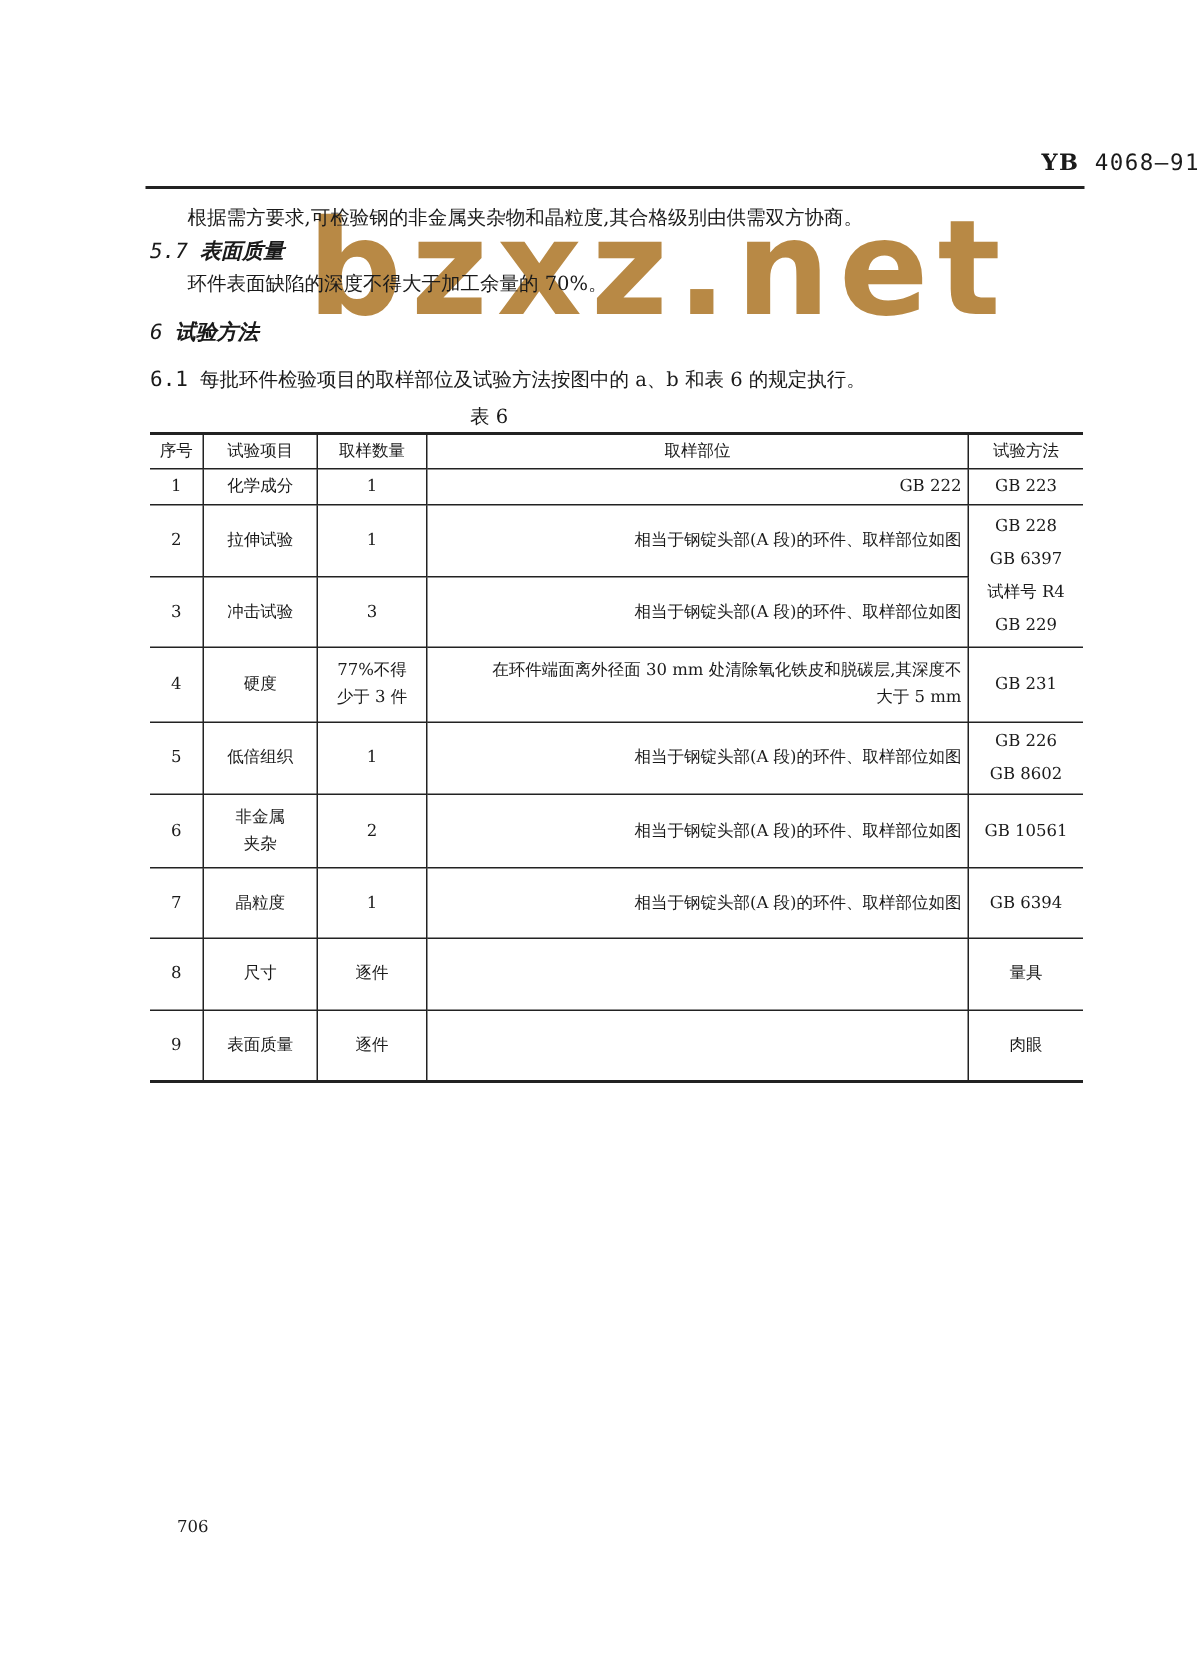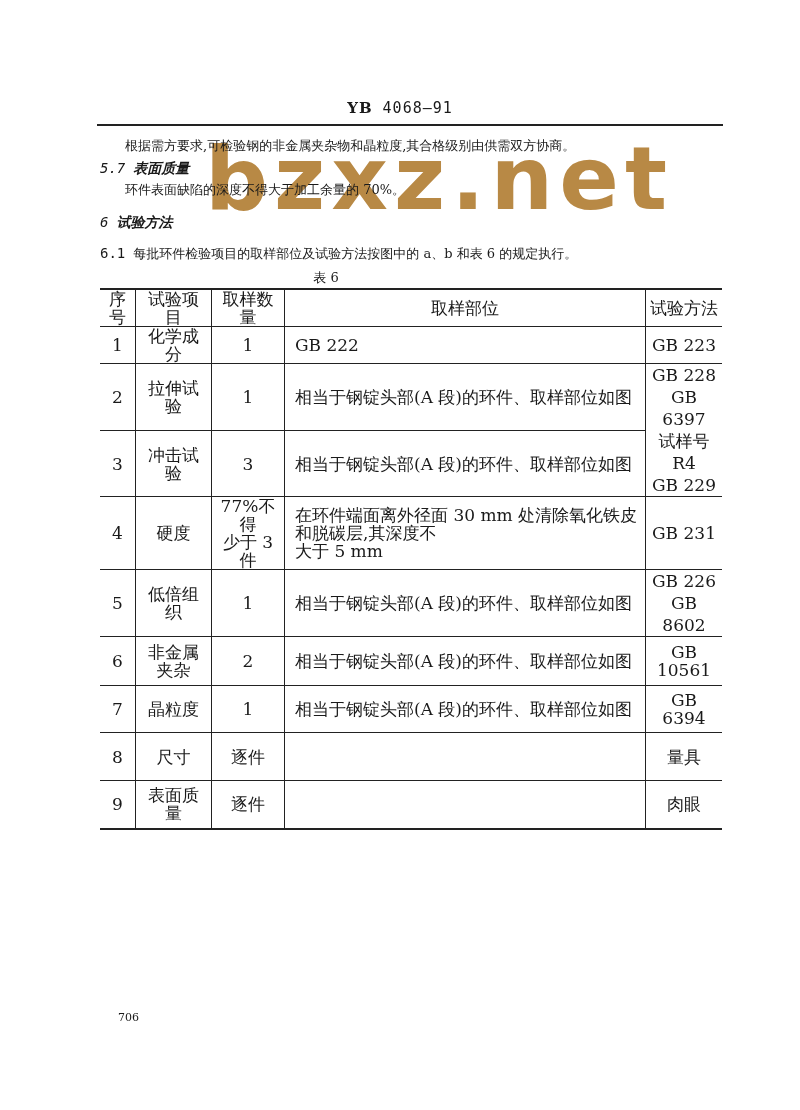--- a/index.html
+++ b/index.html
@@ -1,35 +1,35 @@
 <!DOCTYPE html>
 <html><head>
   <meta charset="utf-8">
   <style>
     html, body { margin: 0; padding: 0; background: #ffffff; }
     body { width: 800px; height: 1110px; position: relative; overflow: hidden;
            font-family: "DejaVu Serif", "Liberation Serif", serif; color: #1a1a1a; }
     .abs { position: absolute; }
-    .header { left: 0; width: 800px; top: 99px; text-align: center; font-size: 15px;
+    .header { left: 0; width: 800px; top: 99px; text-align: right; font-size: 15px;
               font-family: "DejaVu Sans Mono", "Liberation Mono", monospace; letter-spacing: 1px; }
     .header b { font-family: "DejaVu Serif", serif; font-weight: bold; }
     .hr { left: 97px; width: 626px; top: 124px; height: 0; border-top: 2px solid #222; }
     .p { font-size: 13px; line-height: 17px; white-space: nowrap; }
     .sec { font-size: 14px; font-weight: bold; font-family: "DejaVu Sans", sans-serif; font-style: italic; }
     .num { font-family: "DejaVu Sans Mono", "Liberation Mono", monospace; font-size: 14px; font-weight: normal; margin-right: 8px; }
     .watermark { left: 205px; top: 135px; font-family: "DejaVu Sans", sans-serif; font-weight: bold;
                  font-size: 88px; color: #a16207; opacity: 0.75; letter-spacing: 6px; pointer-events: none; z-index: 0; line-height: 1; }
     .content { z-index: 1; }
     .caption { left: 0; width: 652px; top: 269px; text-align: center; font-size: 13px; }
-    table { position: absolute; left: 100px; top: 288px; border-collapse: collapse; font-size: 17px; z-index: 1; }
+    table { position: absolute; left: 100px; top: 288px; border-collapse: collapse; font-size: 11px; z-index: 1; }
     table td, table th { border: 1px solid #222; padding: 0 4px; text-align: center; vertical-align: middle; font-weight: normal; line-height: 18px; }
     table { border-top: 2px solid #222; border-bottom: 2px solid #222; }
     table tr > *:first-child { border-left: none; }
     table tr > *:last-child { border-right: none; }
-    td.left { text-align: left; padding-left: 10px; }
+    td.left { text-align: right; padding-left: 10px; }
     .c0 { width: 27px; } .c1 { width: 67px; } .c2 { width: 64px; } .c3 { width: 352px; } .c4 { width: 68px; }
     .pagenum { left: 118px; top: 1011px; font-size: 11px; }
     .ml { display: block; }
   </style>
 </head>
 <body>
 
 <div class="abs watermark">bzxz.net</div>
 
 <div class="abs header content">

